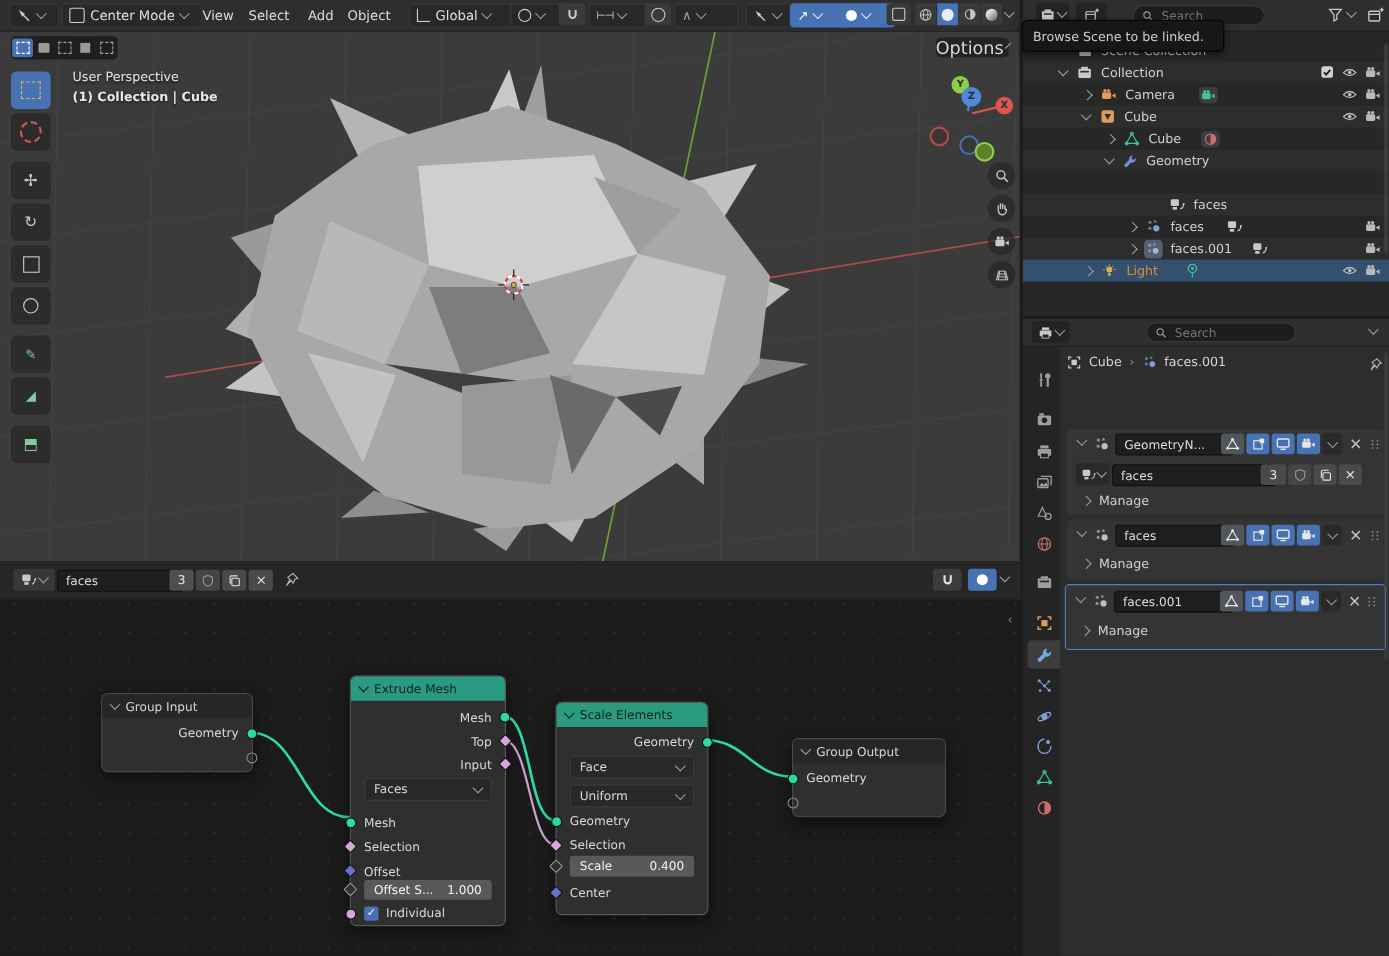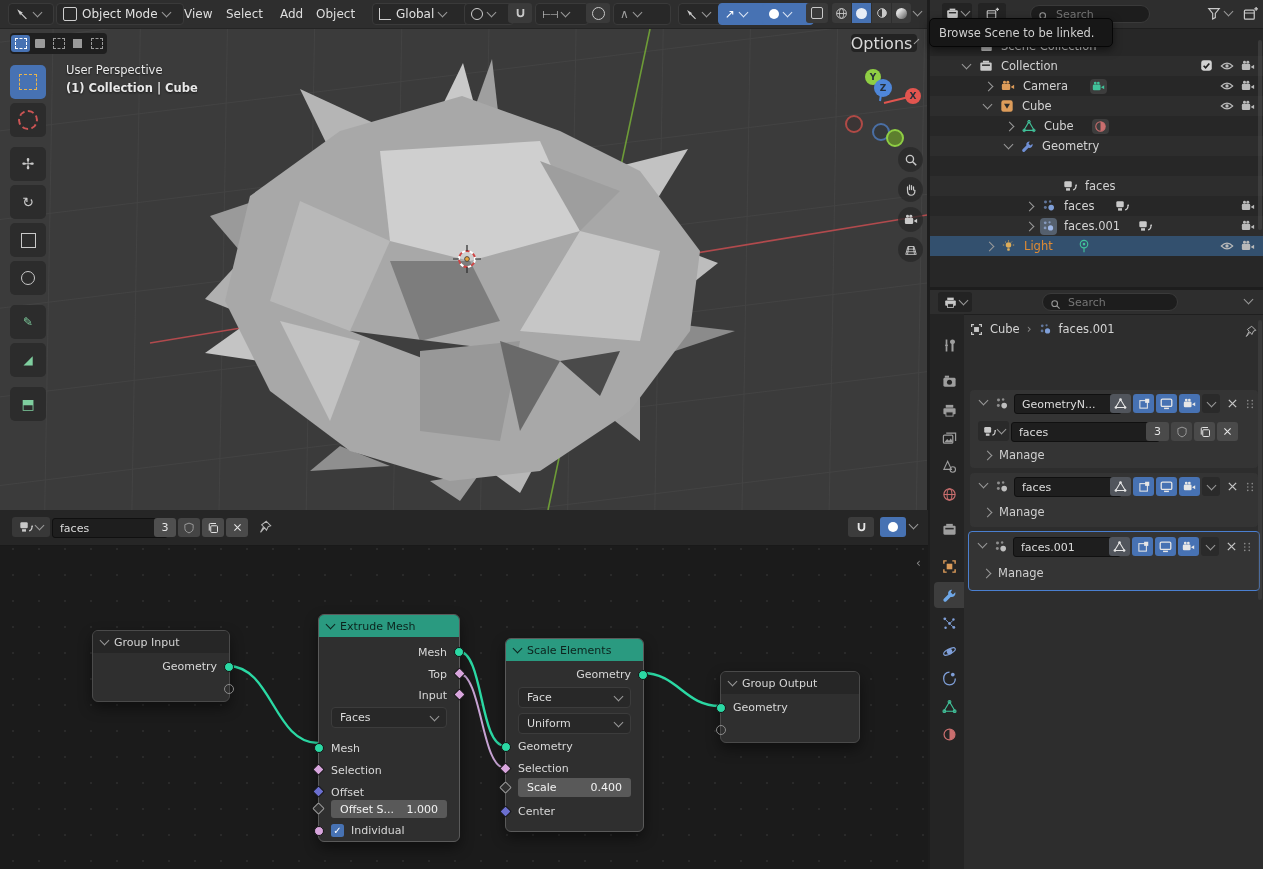--- a/index.html
+++ b/index.html
@@ -26,21 +26,21 @@
   .selmode{width:19px;height:17px;border-radius:3px;display:flex;align-items:center;justify-content:center}
   .dashsq{width:10px;height:9px;border:1px dashed #cfcfcf}
   .gizball{border-radius:50%;text-align:center;font-size:9px;font-weight:bold;color:#26303a}
   .navbtn{width:25px;height:25px;border-radius:50%;background:rgba(40,40,40,.75);display:flex;align-items:center;justify-content:center;color:#c9c9c9}
   
   #outliner{left:930px;top:0;width:333px;height:287px;background:#272727}
   #outhead{left:0;top:0;width:333px;height:28px;background:#2e2e2e;border-bottom:1px solid #1f1f1f}
   .orow{left:0;width:333px;height:20px;display:flex;align-items:center;color:#d2d2d2;font-size:11.5px}
   .orow .lbl{white-space:nowrap}
   .oright{position:absolute;display:flex;gap:7px;right:8px;color:#b9b9b9}
-  .srch{background:#1d1d1d;border:1px solid #3a3a3a;border-radius:10px;display:flex;align-items:flex-end;gap:5px;padding:0 7px;color:#9a9a9a}
+  .srch{background:#1d1d1d;border:1px solid #3a3a3a;border-radius:10px;display:flex;align-items:center;gap:5px;padding:0 7px;color:#9a9a9a}
   .srch input{background:transparent;border:none;outline:none;color:#bdbdbd;font-family:"DejaVu Sans",sans-serif;font-size:11px;width:70px}
   
   #props{left:930px;top:290px;width:333px;height:579px;background:#2d2d2d}
   #ptabs{left:0;top:24px;width:34px;height:555px;background:#242424}
   .ptab{left:4px;width:30px;height:26px;display:flex;align-items:center;justify-content:center;color:#9e9e9e;border-radius:4px 0 0 4px}
   .ptab.act{background:#3d3d3d;color:#6fa8e8}
   .panel{background:#343434;border-radius:4px;left:40px;width:288px}
   .pname{background:#1e1e1e;border:1px solid #101010;border-radius:3px;color:#dcdcdc;font-size:11px;display:flex;align-items:center;padding:0 7px}
   .pbtn{border-radius:3px;display:flex;align-items:center;justify-content:center;color:#e6e6e6;background:#51555c}
   .pbtn.bl{background:#4772b3}
@@ -252,21 +252,21 @@
 
 <div class="r" id="topbar">
   <div class="r dd" style="left:8px;width:32px">
     <svg class="ic" width="14" height="14" style="color:#cfcfcf">
         <use href="#i-cursor3d"></use>
       </svg>
       <span class="cv"></span>
   </div>
   <div class="r dd" style="left:56px;width:114px">
     <span style="width:12px;height:12px;border:1.5px solid #cfcfcf;border-radius:2px;display:inline-block"></span>
-    <span>Object Mode</span>
+    <span>Center Mode</span>
       <span class="cv"></span>
   </div>
   <span class="r menu" style="left:180px">View</span>
   <span class="r menu" style="left:222px">Select</span>
   <span class="r menu" style="left:276px">Add</span>
   <span class="r menu" style="left:312px">Object</span>
   <div class="r dd" style="left:372px;width:86px">
     <span style="width:11px;height:11px;border-left:1.5px solid #cfcfcf;border-bottom:1.5px solid #cfcfcf;display:inline-block"></span>
     <span>Global</span>
       <span class="cv"></span>

